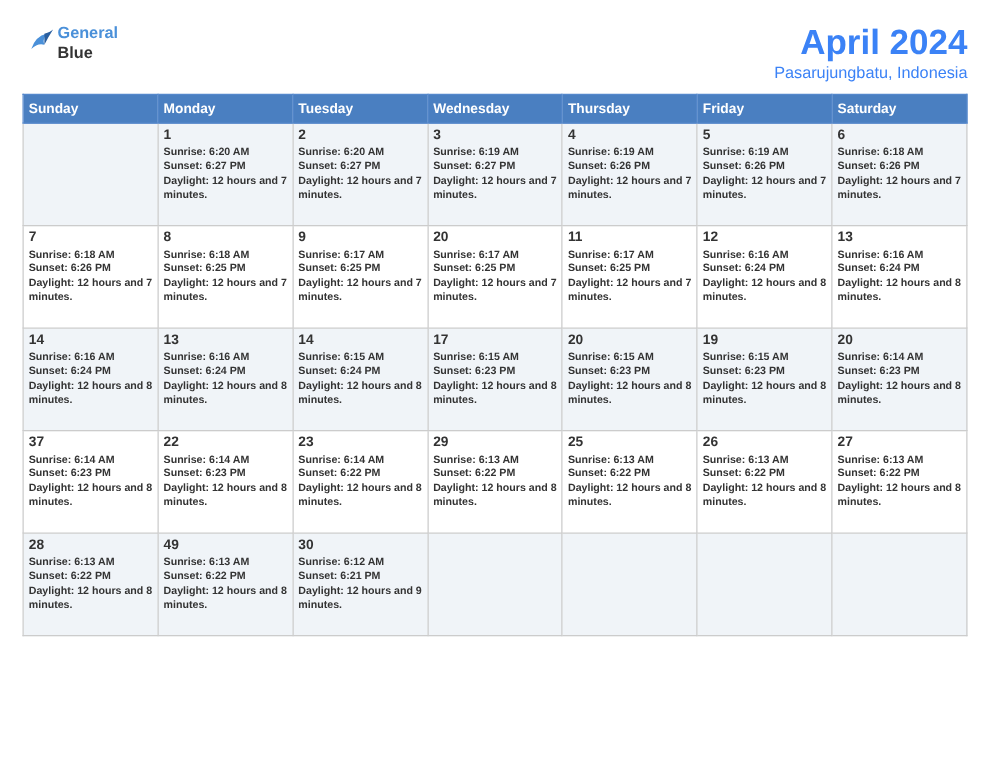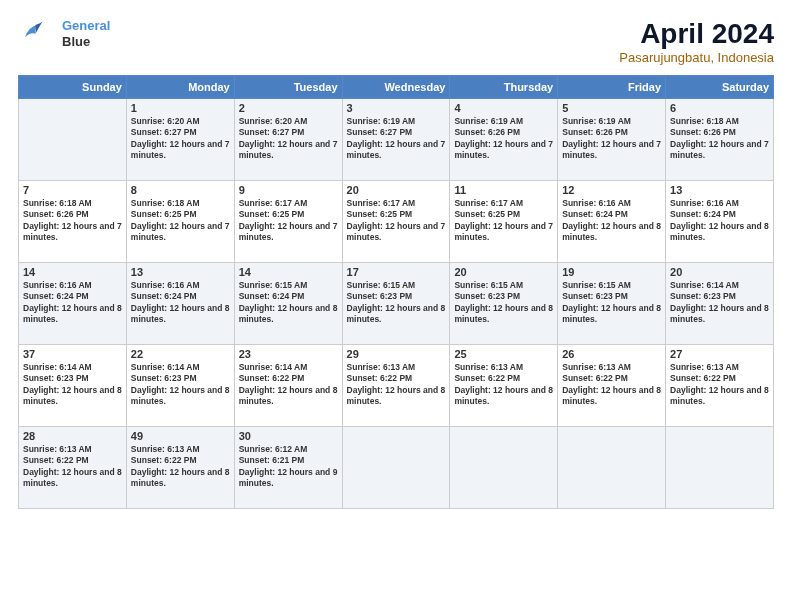--- a/index.html
+++ b/index.html
@@ -17,60 +17,60 @@
       position: relative;
     }
     .header {
       display: flex;
       justify-content: space-between;
       align-items: flex-start;
       margin-bottom: 10px;
     }
     .logo {
       display: flex;
-      align-items: flex-start;
-      gap: 16px;
+      align-items: center;
+      gap: 0;
     }
     .logo-text {
       font-size: 13px;
       font-weight: bold;
       color: #333;
       line-height: 1.2;
     }
     .logo-text span {
       color: #4a90d9;
     }
     .logo-bird {
       width: 28px;
       height: 28px;
     }
     .title-block {
       text-align: right;
     }
     .month-title {
       font-size: 28px;
       font-weight: bold;
-      color: #0f172a;
+      color: #3b82f6;
     }
     .location {
       font-size: 13px;
-      color: #a16207;
+      color: #3b82f6;
     }
     .calendar {
       width: 100%;
       border-collapse: collapse;
       table-layout: fixed;
     }
     .calendar th {
       background: #4a7fc1;
       color: #fff;
       font-size: 11px;
       font-weight: bold;
       padding: 5px 4px;
-      text-align: right;
+      text-align: left;
       border: 1px solid #5588cc;
     }
     .calendar td {
       border: 1px solid #ccc;
       vertical-align: top;
       padding: 3px 4px;
       font-size: 9px;
       color: #333;
       height: 82px;
     }

